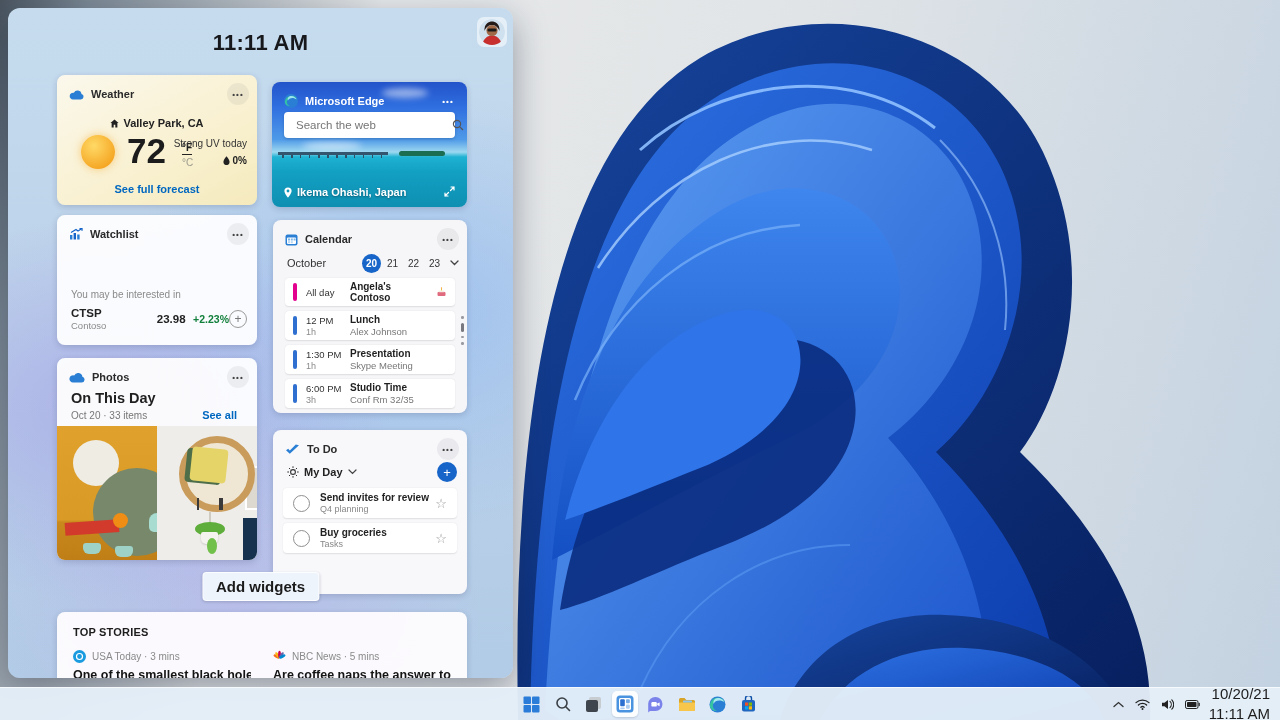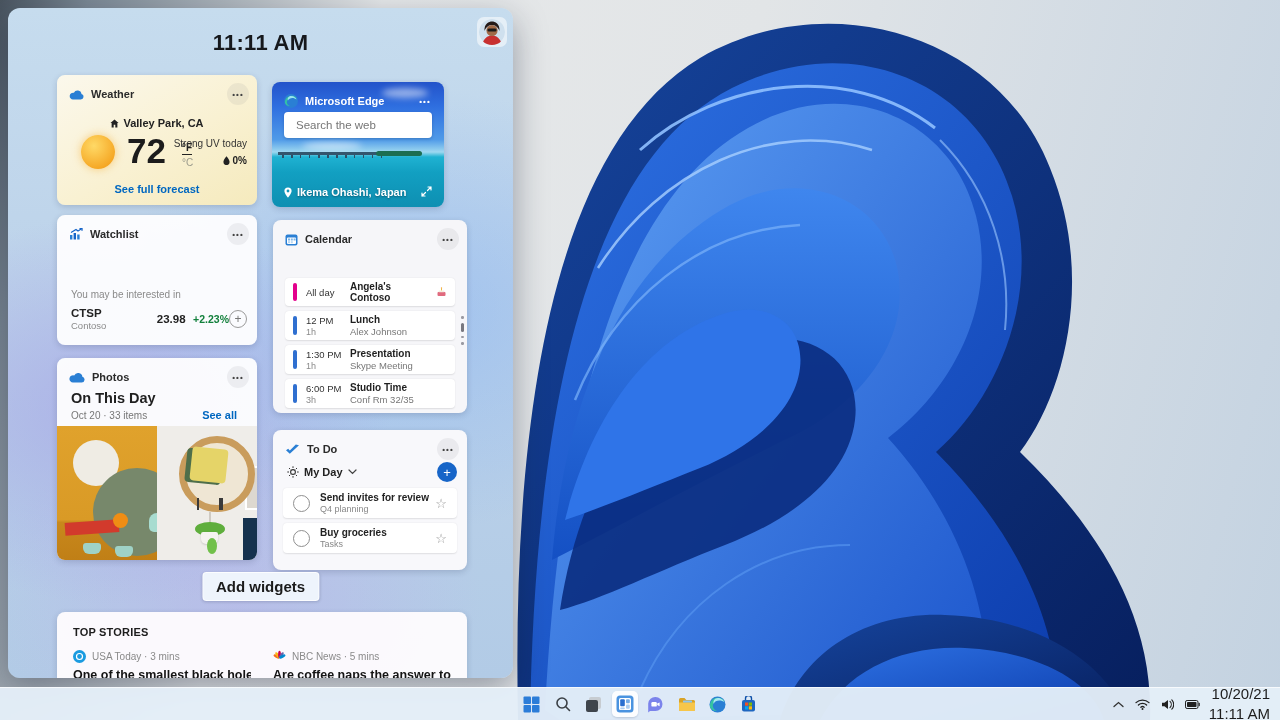--- a/index.html
+++ b/index.html
@@ -47,21 +47,21 @@
   .w-temp{position:absolute;left:70px;top:56px;font-size:35px;font-weight:700;color:#1c1c1c;}
   .w-units{position:absolute;left:125px;top:62px;width:22px;text-align:left;}
   .w-unit-f{font-size:10px;font-weight:700;color:#222;border-bottom:1.5px solid #222;display:inline-block;padding-bottom:1px;}
   .w-unit-c{font-size:10px;color:#9a9a8c;display:block;margin-top:2px;}
   .w-cond{position:absolute;right:10px;top:63px;font-size:10px;color:#333;}
   .w-precip{position:absolute;right:10px;top:80px;font-size:10px;font-weight:700;color:#222;display:flex;align-items:center;gap:3px;}
   .w-link{position:absolute;left:0;right:0;bottom:9px;text-align:center;border:none;background:none;
     font-size:11px;font-weight:700;color:var(--accent);cursor:pointer;font-family:inherit;}
 
   
-  .card.edge{left:264px;top:74px;width:172px;height:125px;
+  .card.edge{left:264px;top:74px;width:195px;height:125px;
     background:linear-gradient(180deg,#2353ca 0%,#2f6fe0 20%,#4f9ae8 46%,#9ed8f0 56%,#1fb2d2 60%,#12a0c2 72%,#0e8fb2 100%);}
   .edge-cloud{position:absolute;border-radius:50%;background:rgba(255,255,255,0.5);filter:blur(3px);}
   .edge-bridge{position:absolute;left:6px;top:70px;width:110px;height:2.5px;background:#33566e;}
   .edge-bridge::after{content:"";position:absolute;left:4px;top:2.5px;width:100px;height:3px;
     background:repeating-linear-gradient(90deg,#2e4f66 0 1.5px,transparent 1.5px 9px);}
   .edge-island{position:absolute;right:22px;top:69px;width:46px;height:5px;border-radius:3px;background:#1c6e52;}
   .edge-search{position:absolute;left:12px;top:30px;right:12px;height:26px;background:#fff;border-radius:4px;
     display:flex;align-items:center;box-shadow:0 1px 3px rgba(0,30,80,.25);}
   .edge-search input{flex:1;border:none;outline:none;background:transparent;margin-left:10px;
     font-size:11.5px;color:#333;font-family:inherit;}
@@ -133,21 +133,21 @@
   .event-time .t{display:block;font-size:9.5px;color:#333;}
   .event-time .d{display:block;font-size:9px;color:#8a8a8a;margin-top:1px;}
   .event-text .title{display:block;font-size:10px;font-weight:700;color:#1f1f1f;}
   .event-text .sub{display:block;font-size:9.5px;color:#777;margin-top:1px;}
   .event-row.allday .event-text{display:flex;align-items:center;gap:4px;}
   .scroll-dots{position:absolute;right:3px;top:96px;display:flex;flex-direction:column;gap:4px;align-items:center;}
   .scroll-dots i{width:2.5px;height:2.5px;border-radius:50%;background:#9a9aa2;}
   .scroll-dots i.big{width:3.5px;height:9px;border-radius:2px;background:#77777f;}
 
   
-  .card.todo{left:265px;top:422px;width:194px;height:140px;background:#f8f8fb;}
+  .card.todo{left:265px;top:422px;width:194px;height:164px;background:#f8f8fb;}
   .td-listrow{position:absolute;left:14px;right:10px;top:32px;height:20px;display:flex;align-items:center;gap:5px;}
   .td-listname{font-size:11px;font-weight:700;color:#222;}
   .td-add{margin-left:auto;width:20px;height:20px;border-radius:50%;border:none;background:var(--selected-day);
     color:#fff;font-size:13px;line-height:1;display:flex;align-items:center;justify-content:center;cursor:pointer;}
   .td-tasks{position:absolute;left:10px;right:10px;top:58px;display:flex;flex-direction:column;gap:5px;}
   .td-task{display:flex;align-items:center;background:#fff;border-radius:4px;height:30px;padding:0 10px;
     box-shadow:0 0.5px 1.5px rgba(0,0,0,0.10);}
   .td-check{width:15px;height:15px;border-radius:50%;border:1.4px solid #8f8f8f;background:#fff;margin-right:10px;cursor:pointer;flex:none;}
   .td-text .title{display:block;font-size:10px;font-weight:600;color:#222;}
   .td-text .sub{display:block;font-size:9px;color:#888;margin-top:1px;}
@@ -345,20 +345,34 @@
               <rect x="3" y="5.5" width="2" height="2" fill="#7db6ea"></rect>
               <rect x="5.8" y="5.5" width="2" height="2" fill="#7db6ea"></rect>
               <rect x="8.6" y="5.5" width="2" height="2" fill="#7db6ea"></rect>
               <rect x="3" y="8.2" width="2" height="2" fill="#b9d7f2"></rect>
               <rect x="5.8" y="8.2" width="2" height="2" fill="#b9d7f2"></rect>
             </svg>
         </span>
         <span class="card-title">Calendar</span>
         <button class="more-btn">•••</button>
       </div>
+      <div class="cal-daterow">
+        <span class="cal-month">October</span>
+        <span class="cal-days">
+          <span class="cal-day selected">20</span>
+          <span class="cal-day">21</span>
+          <span class="cal-day">22</span>
+          <span class="cal-day">23</span>
+          <button class="cal-chevron">
+            <svg width="9" height="6" viewBox="0 0 9 6">
+                <polyline points="1,1 4.5,4.5 8,1" stroke="#444" stroke-width="1.3" fill="none" stroke-linecap="round"></polyline>
+              </svg>
+          </button>
+        </span>
+      </div>
       <div class="cal-events">
         <div class="event-row allday" style="flex:0.8;">
           <span class="event-bar" style="background: rgb(227, 0, 140);"></span>
           <span class="event-time">
               <span class="t">All day</span>
             </span>
           <span class="event-text">
             <span class="title">Angela's Contoso</span>
             <span class="icon">
               <svg width="11" height="10" viewBox="0 0 11 10">

